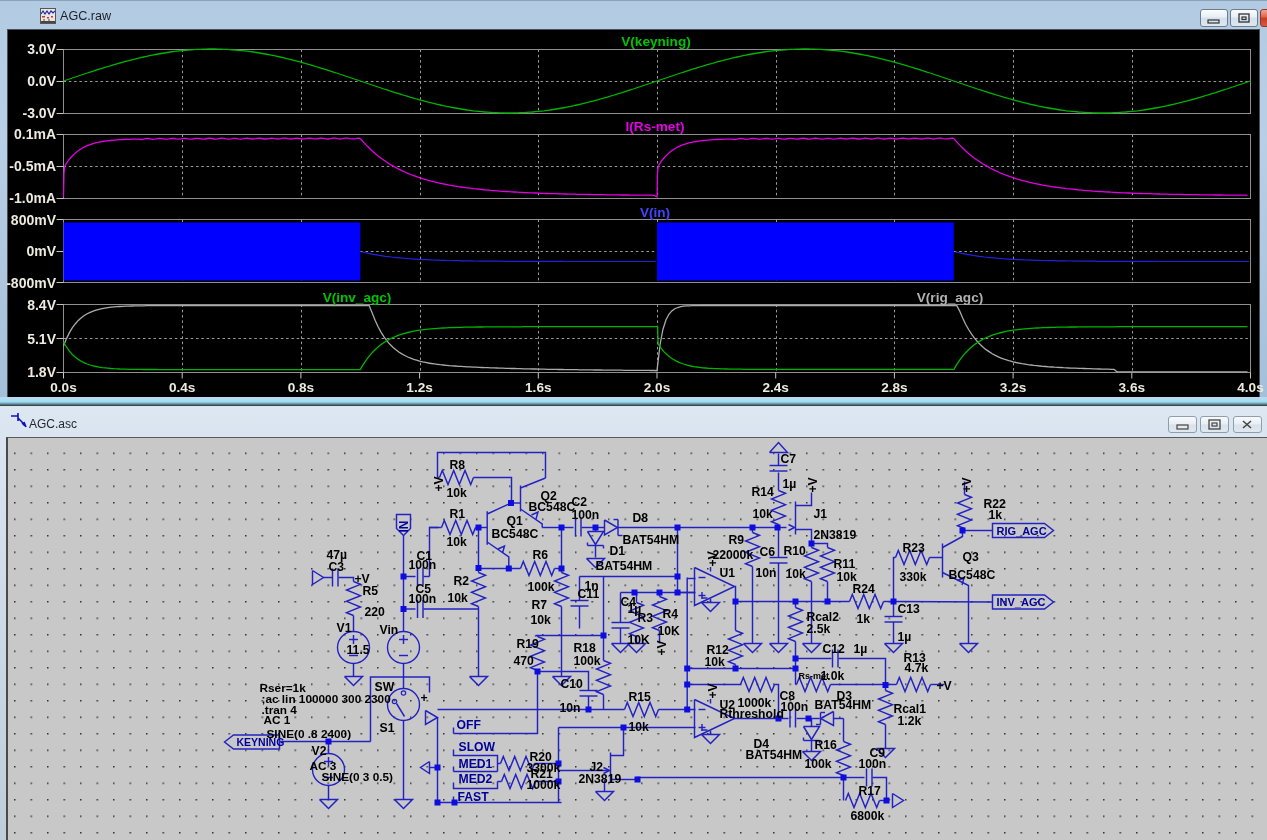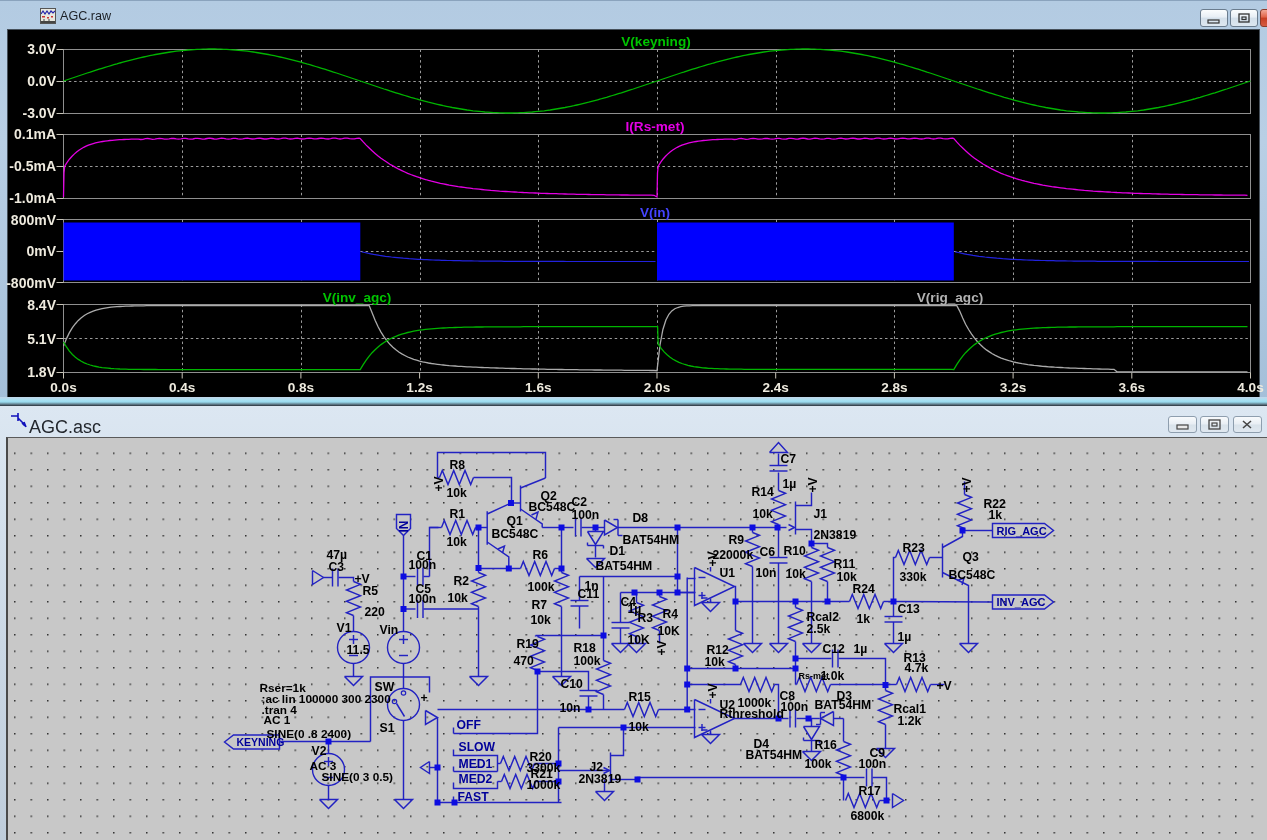--- a/index.html
+++ b/index.html
@@ -8,21 +8,21 @@
 .tb1 .ttl { position:absolute; left:28px; top:8px; font-size:12.6px; color:#1c2026; }
 .icon1 { position:absolute; left:8px; top:7px; width:16px; height:16px; background:#e8e8e0; border:1px solid #555; }
 .client1 { position:absolute; left:7px; top:28px; width:1253px; height:369px; background:#000; border:1px solid #46505a; }
 .btn { position:absolute; top:8px; height:18px; border:1px solid #6a7c8e; border-radius:3px;
   background:linear-gradient(180deg,#fbfdfe 0%,#e7eef5 45%,#d3dfea 50%,#dde7f0 100%); }
 .btn.close { background:linear-gradient(180deg,#f2a797 0%,#e06248 45%,#c63c22 50%,#d65b41 100%); border-color:#8c3a2a; }
 .sep { position:absolute; left:0; top:397px; width:1267px; height:9px;
   background:linear-gradient(180deg,#c2d6ea 0%,#a8e0f2 35%,#9adcf0 55%,#4a5a66 90%,#222c34 100%); }
 .win2 { position:absolute; left:0; top:406px; width:1267px; height:434px;
   background:linear-gradient(180deg,#dce7f2 0%,#cbd8e5 55%,#bfcddb 100%); }
-.tb2ttl { position:absolute; left:29px; top:11px; font-size:18px; color:#24282e; }
+.tb2ttl { position:absolute; left:29px; top:11px; font-size:12px; color:#24282e; }
 .btn2 { position:absolute; top:10px; width:29px; height:17px; border:1px solid #8e9eae; border-radius:3px;
   background:linear-gradient(180deg,#f8fafc 0%,#e8eef4 48%,#d8e2ea 52%,#e0e8f0 100%); }
 .client2 { position:absolute; left:6px; top:31px; width:1261px; height:403px; background:#c8c8c8; border-top:1px solid #5a5a5a; border-left:2px solid #4a4a4a; }
 svg { position:absolute; left:0; top:0; }
 </style></head><body>
 <div class="win1">
   <div class="tb1">
     <div class="icon1">
         <svg width="14" height="14" viewBox="0 0 14 14">
       <polyline points="0,5 2,2 4,5 6,2 8,5 10,2 12,4 14,2" fill="none" stroke="#2222aa" stroke-width="1.2"></polyline>

